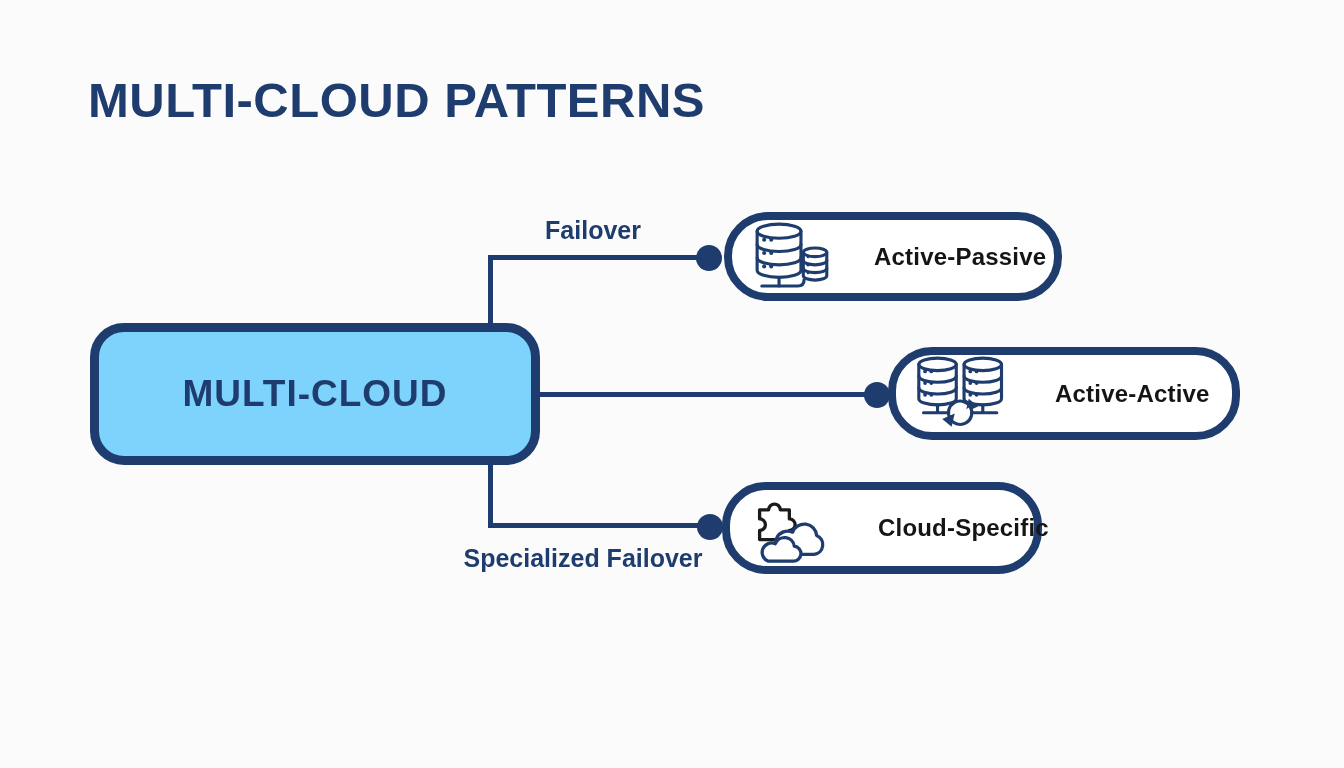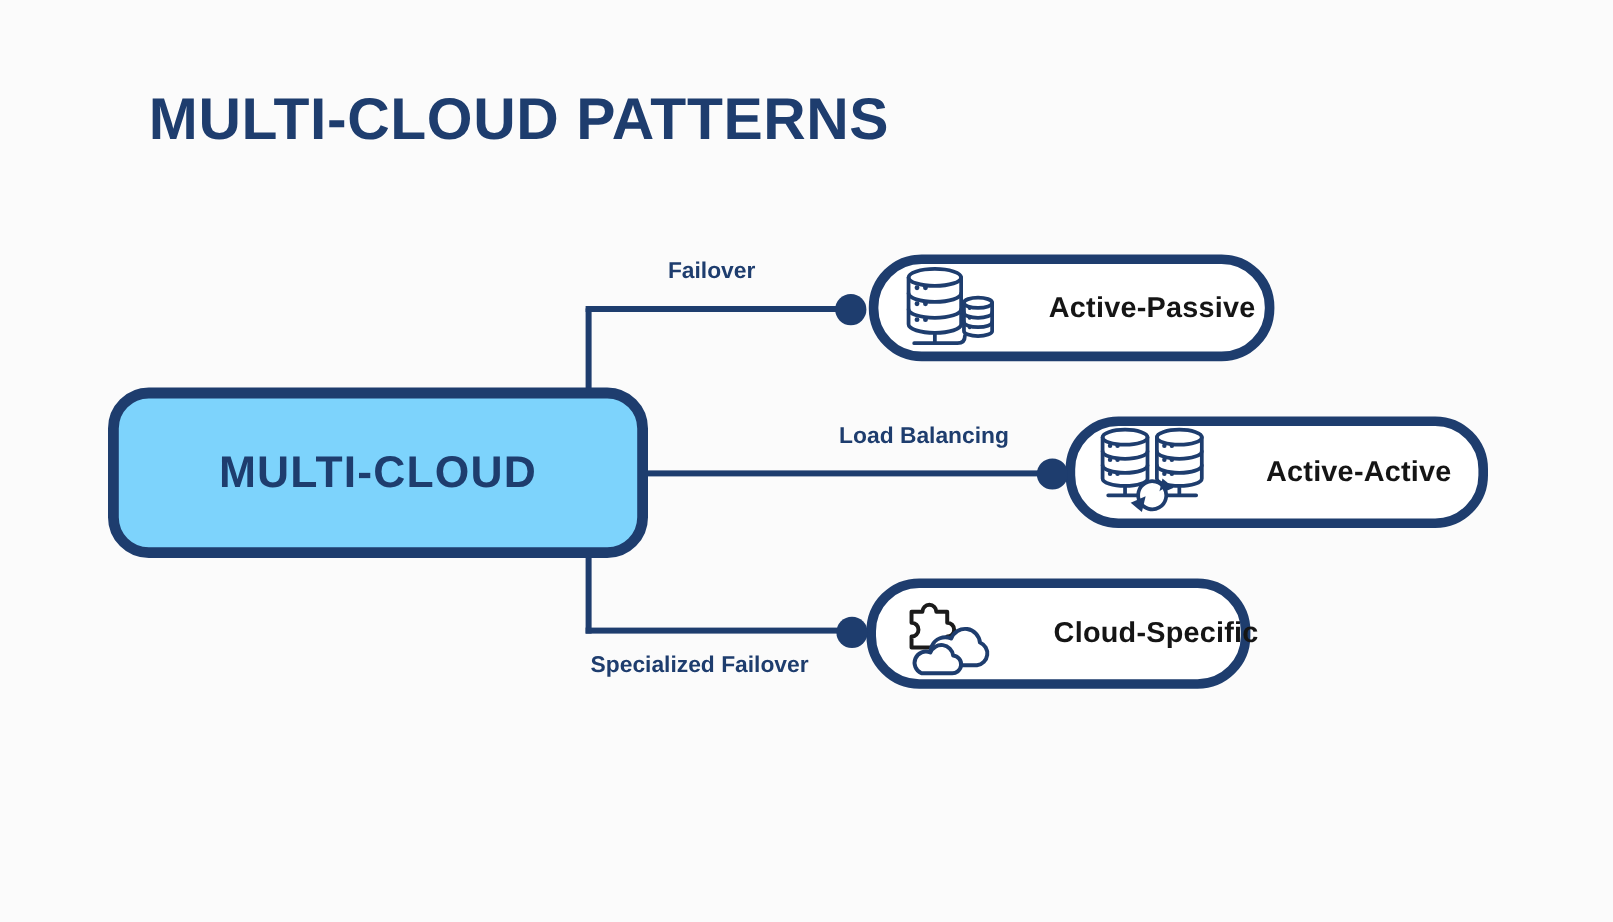--- a/index.html
+++ b/index.html
@@ -17,21 +17,20 @@
     width:1344px;height:768px;
     background:var(--background);
     overflow:hidden;
   }
   .title{
     position:absolute;left:88px;top:72px;
     font-size:49px;font-weight:bold;
     color:var(--navy);
     letter-spacing:.5px;
     white-space:nowrap;
-    margin-left:36px;
   }
   .root-node{
     position:absolute;left:90px;top:323px;
     width:450px;height:142px;
     background:#7dd3fc;
     border:9px solid var(--navy);
     border-radius:34px;
     display:flex;flex-direction:column;
     align-items:center;justify-content:center;
     text-align:center;
@@ -58,21 +57,21 @@
     white-space:nowrap;
     padding-left:44px;
   }
   .line{position:absolute;background:var(--navy);z-index:1;}
   .dot{
     position:absolute;width:26px;height:26px;border-radius:50%;
     background:var(--navy);z-index:3;
   }
   .edge-label{
     position:absolute;
-    font-size:19px;font-weight:bold;
+    font-size:25px;font-weight:bold;
     color:var(--navy);
     text-align:center;
     white-space:nowrap;
     z-index:1;
   }
   svg .stroke{stroke:var(--navy);fill:none;stroke-width:4;stroke-linecap:round;stroke-linejoin:round;}
   svg .stroke-white{stroke:var(--navy);fill:#ffffff;stroke-width:4;stroke-linecap:round;stroke-linejoin:round;}
   svg .fill{fill:var(--navy);stroke:none;}
   svg .black-stroke{stroke:#1b1b1b;fill:none;stroke-width:4;stroke-linecap:round;stroke-linejoin:round;}
 </style>
@@ -82,21 +81,20 @@
 <div class="canvas">
 
   <div class="title">MULTI-CLOUD PATTERNS</div>
 
   <div class="line" style="left:488px;top:257px;width:5px;height:68px;"></div>
   <div class="line" style="left:488px;top:255px;width:215px;height:5px;"></div>
   <div class="edge-label" style="left:478px;top:216px;width:230px;">Failover</div>
   <div class="dot" style="left:696px;top:245px;"></div>
 
   <div class="line" style="left:538px;top:392px;width:330px;height:5px;"></div>
-  <div class="edge-label" style="left:645px;top:353px;width:250px;">Load Balancing</div>
   <div class="dot" style="left:864px;top:382px;"></div>
 
   <div class="line" style="left:488px;top:462px;width:5px;height:66px;"></div>
   <div class="line" style="left:488px;top:523px;width:212px;height:5px;"></div>
   <div class="edge-label" style="left:448px;top:544px;width:270px;">Specialized Failover</div>
   <div class="dot" style="left:697px;top:514px;"></div>
 
   <div class="root-node">
     <div>MULTI-CLOUD</div>
   </div>

